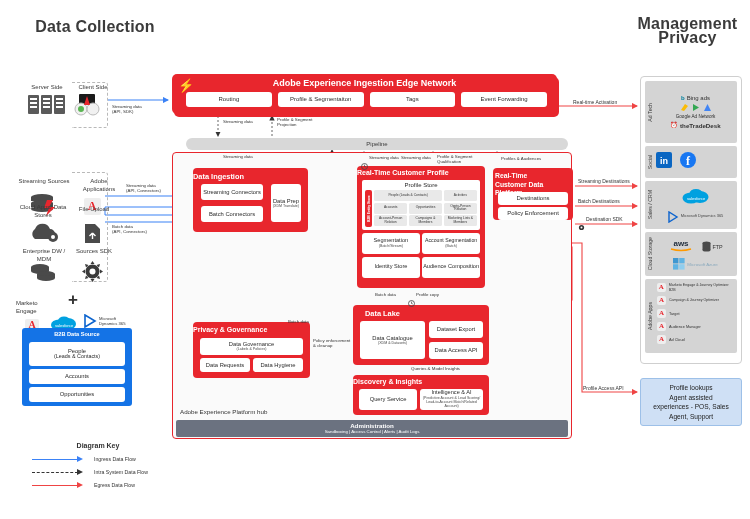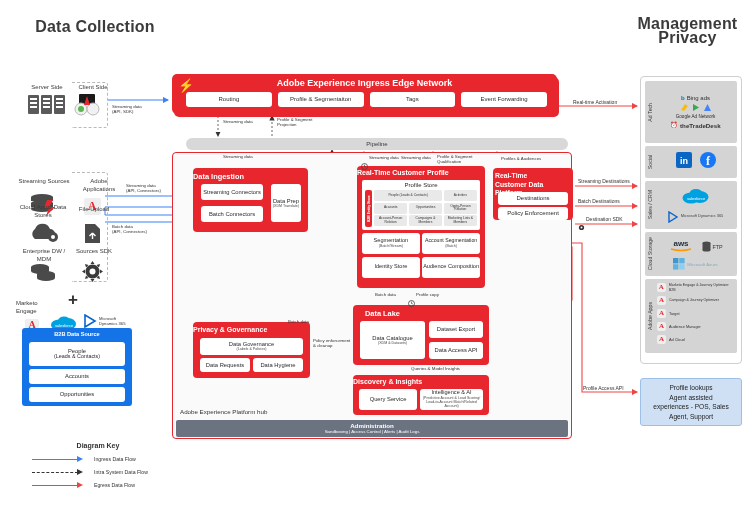--- a/index.html
+++ b/index.html
@@ -253,21 +253,21 @@
     <path d="M557,106 L637,106" stroke="#ef4444" stroke-width="1.1" fill="none" marker-end="url(#ar)"></path>
     <path d="M575,186 L637,186" stroke="#ef4444" stroke-width="1.1" fill="none" marker-end="url(#ar)"></path>
     <path d="M575,206 L637,206" stroke="#ef4444" stroke-width="1.1" fill="none" marker-end="url(#ar)"></path>
     <path d="M575,224 L637,224" stroke="#ef4444" stroke-width="1.1" fill="none" marker-end="url(#ar)"></path>
     <path d="M489,243 L582,243 L582,392 L637,392" stroke="#ef4444" stroke-width="1.1" fill="none" marker-end="url(#ar)"></path>
     <path d="M490,247 L572,247 L572,300 L487,300" stroke="#ef4444" stroke-width="1.1" fill="none" marker-end="url(#ar)"></path>
   </svg>
 
   <div class="abs" id="edge-network">
     <span class="bolt">⚡</span>
-    <div class="en-title">Adobe Experience Ingress Edge Network</div>
+    <div class="en-title">Adobe Experience Ingestion Edge Network</div>
     <div class="en-row">
       <div class="white-pill">Routing</div>
       <div class="white-pill">Profile &amp; Segmentaiton</div>
       <div class="white-pill">Tags</div>
       <div class="white-pill">Event Forwarding</div>
     </div>
   </div>
 
   <div class="abs" id="pipeline">Pipeline</div>
 
@@ -596,21 +596,21 @@
         <div class="brand-sm">Google Ad Network</div>
         <div class="brand" style="font-size:6.2px; font-weight:bold;">
           <span style="color:#0099d8;">⏰</span>
             <span>theTradeDesk</span>
         </div>
       </div>
     </div>
 
     <div class="dest-group" style="height:32px;">
       <div class="dest-vlabel">Social</div>
-      <div class="dest-body" style="flex-direction:row; justify-content:center; gap:8px;">
+      <div class="dest-body" style="flex-direction:row; justify-content:flex-start; gap:8px;">
         <div>
           <svg width="16" height="16" viewBox="0 0 16 16">
               <rect width="16" height="16" rx="2" fill="#0a66c2"></rect>
               <text x="8" y="12" font-size="9" font-weight="bold" fill="#fff" text-anchor="middle" font-family="Liberation Sans">in</text>
             </svg>
         </div>
         <div>
           <svg width="16" height="16" viewBox="0 0 16 16">
               <circle cx="8" cy="8" r="8" fill="#1877f2"></circle>
               <text x="8" y="13" font-size="12" font-weight="bold" fill="#fff" text-anchor="middle" font-family="Liberation Serif">f</text>

